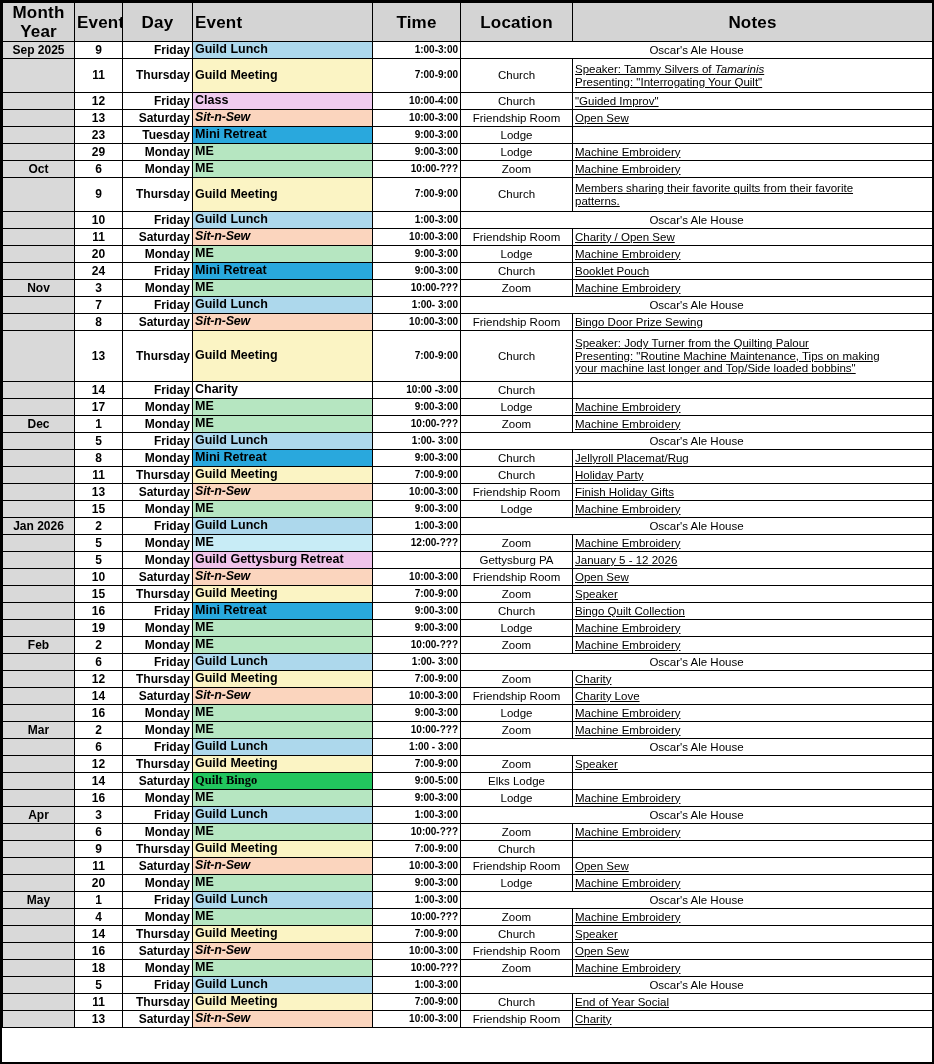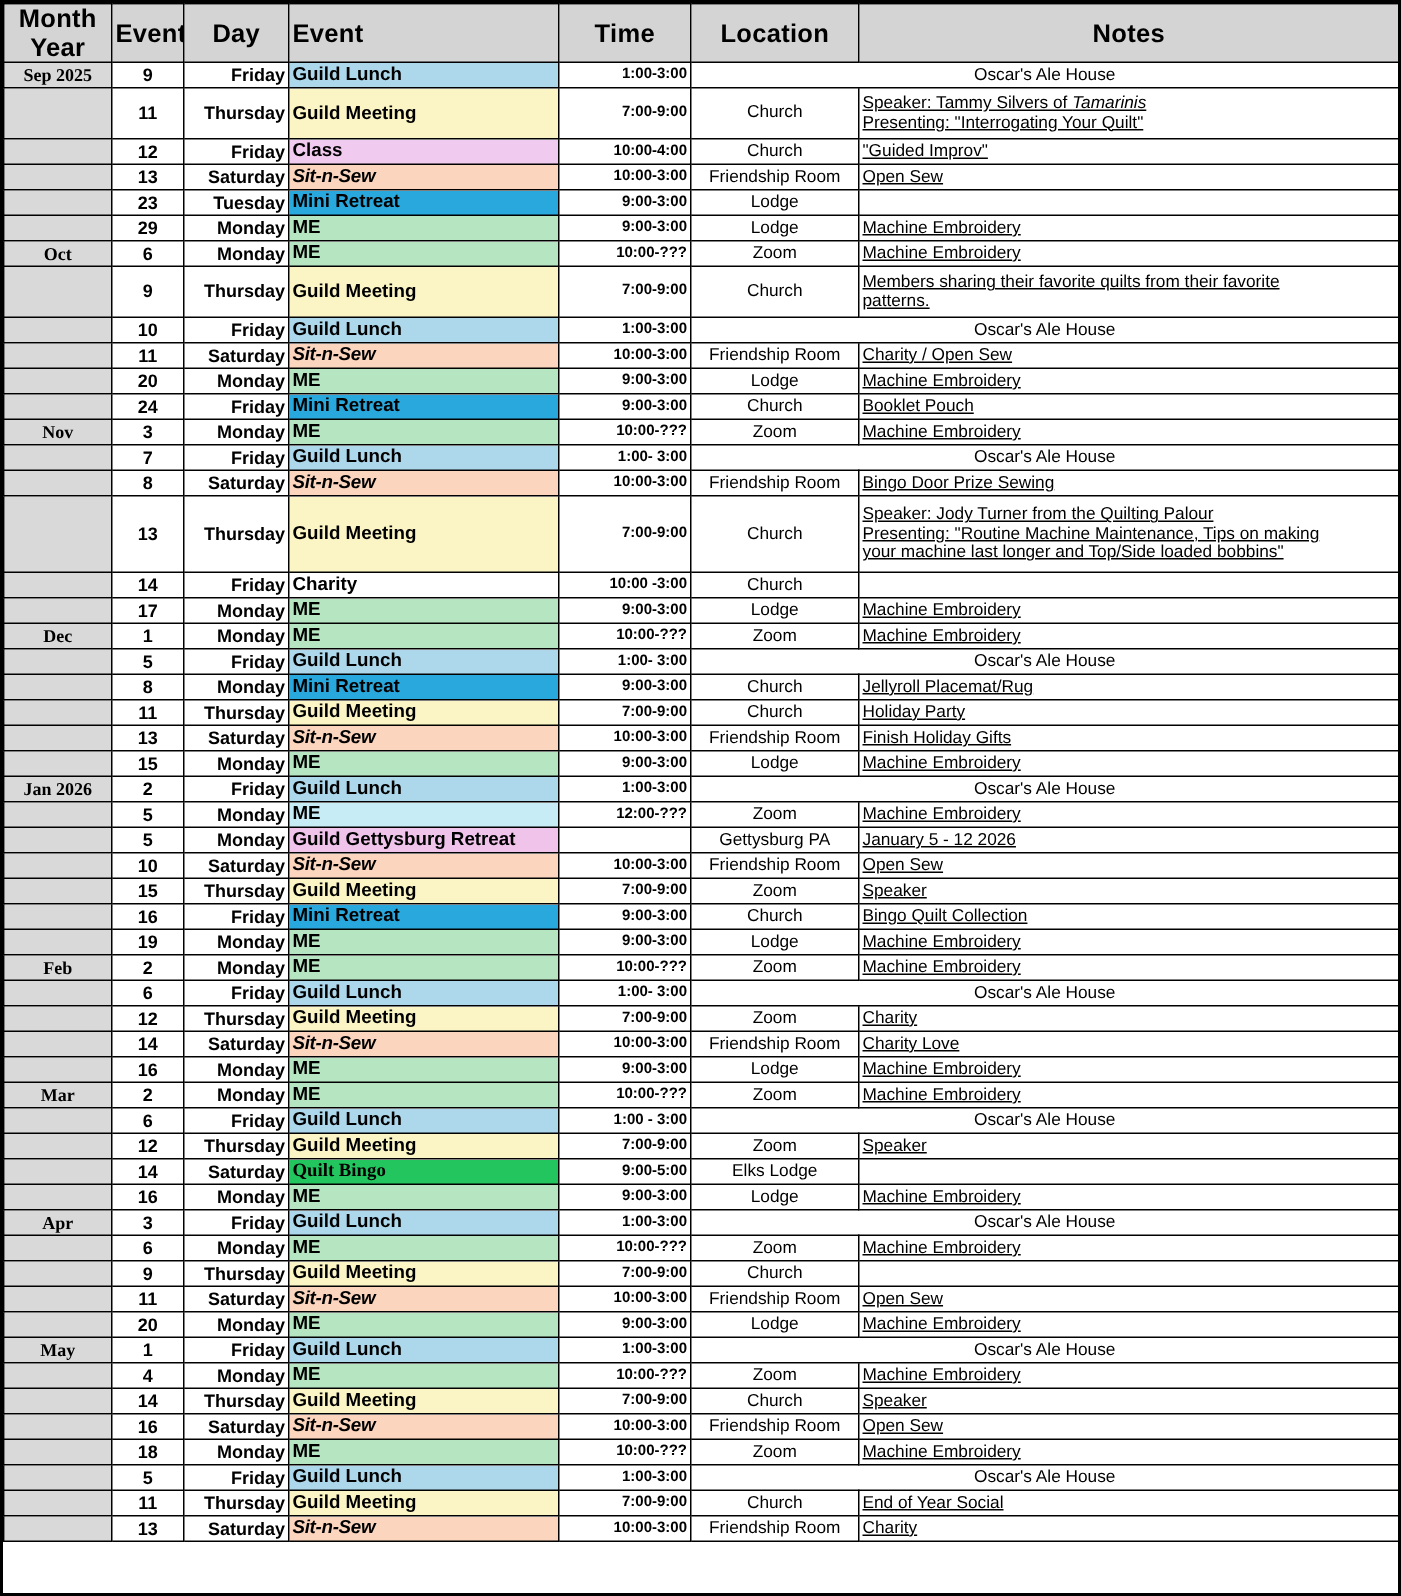--- a/index.html
+++ b/index.html
@@ -60,21 +60,20 @@
   .c-time   { width: 88px;  }
   .c-loc    { width: 112px; }
   .c-notes  { width: 360px; margin-top: 17px; }
 
   
   td.month {
     background: #d9d9d9;
     text-align: center;
     font-weight: bold;
     font-size: 12px;
-    font-family: Liberation Serif, serif;
   }
   td.num {
     background: #ffffff;
     text-align: center;
     font-weight: bold;
     font-size: 12px;
   }
   td.day {
     background: #ffffff;
     text-align: right;

